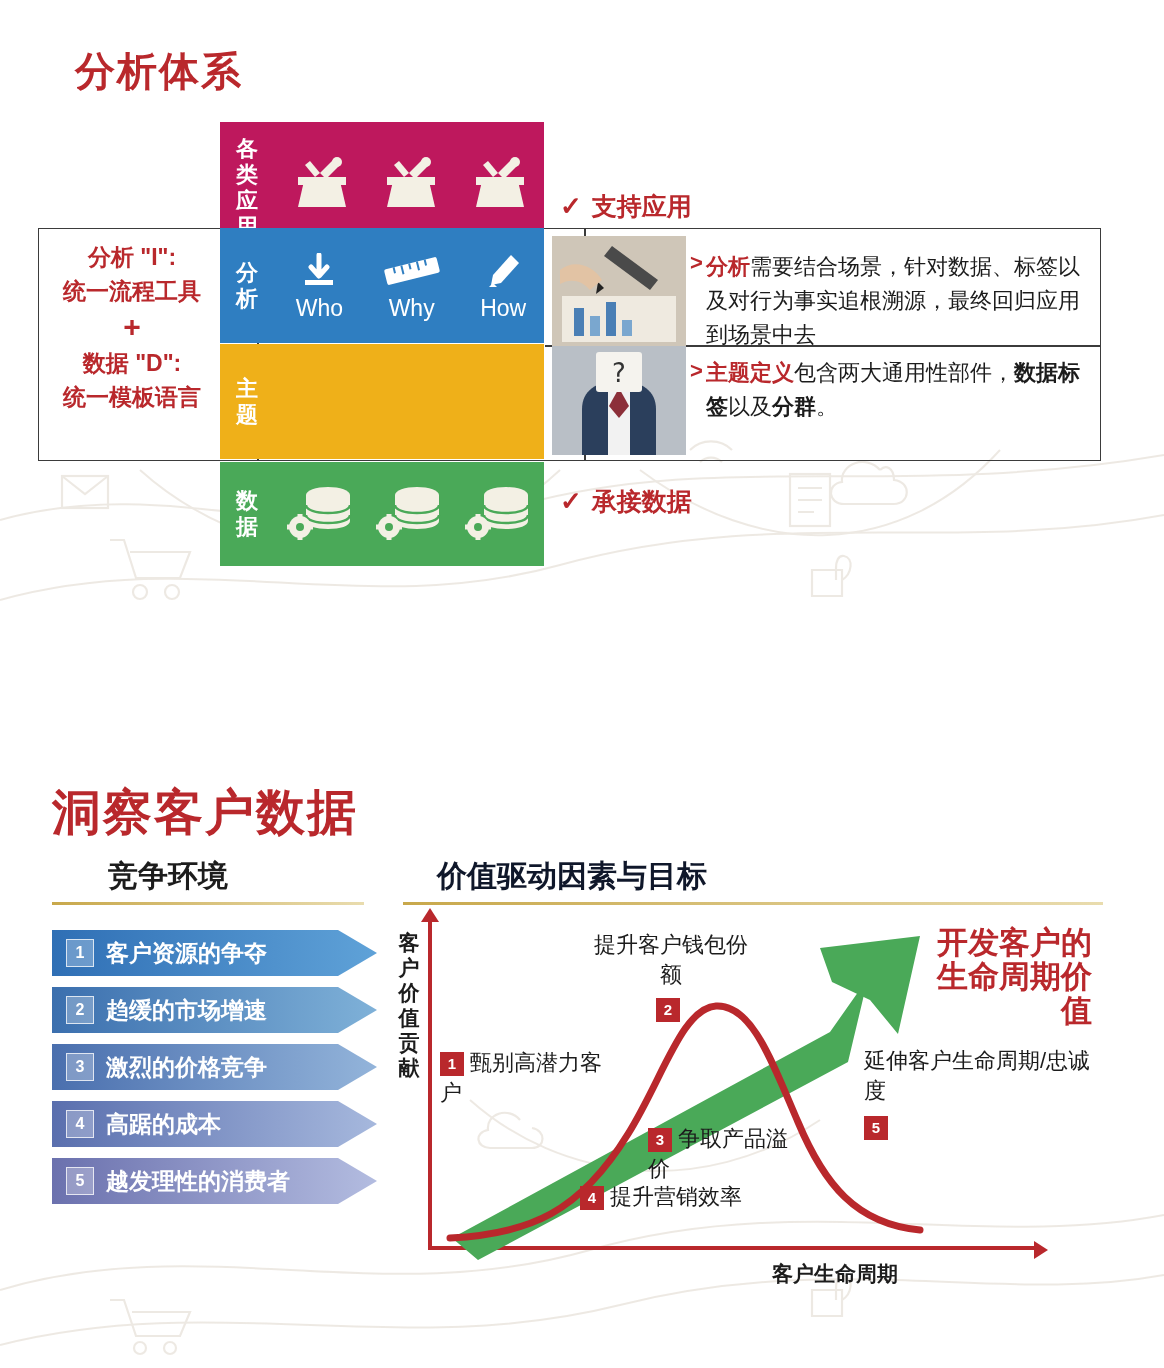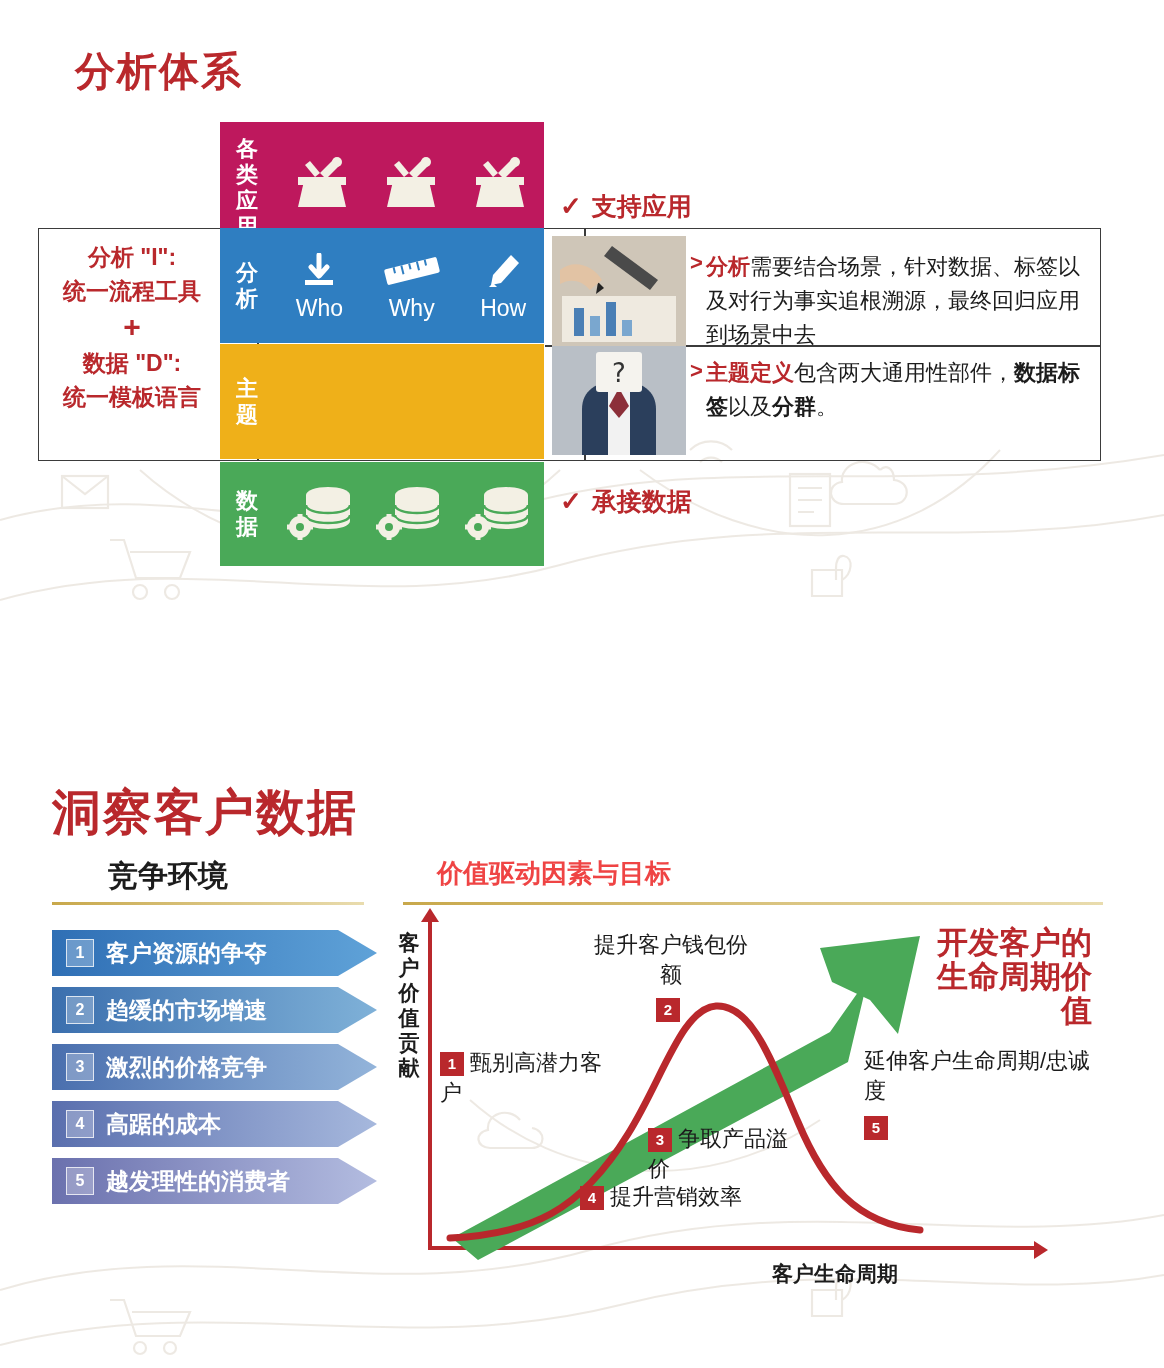--- a/index.html
+++ b/index.html
@@ -197,23 +197,23 @@
   .s2-sub-left {
     position: absolute;
     left: 108px; top: 856px;
     font-size: 30px;
     font-weight: bold;
     color: #1c1c1c;
   }
   .s2-sub-right {
     position: absolute;
     left: 437px; top: 856px;
-    font-size: 26px;
-    font-weight: bold;
-    color: #ef4444;
+    font-size: 30px;
+    font-weight: bold;
+    color: #0f172a;
   }
   .rule-left {
     position: absolute;
     left: 52px; top: 902px;
     width: 312px; height: 3px;
     background: linear-gradient(90deg, #c8a84b, #e9dcae);
   }
   .rule-right {
     position: absolute;
     left: 403px; top: 902px;

